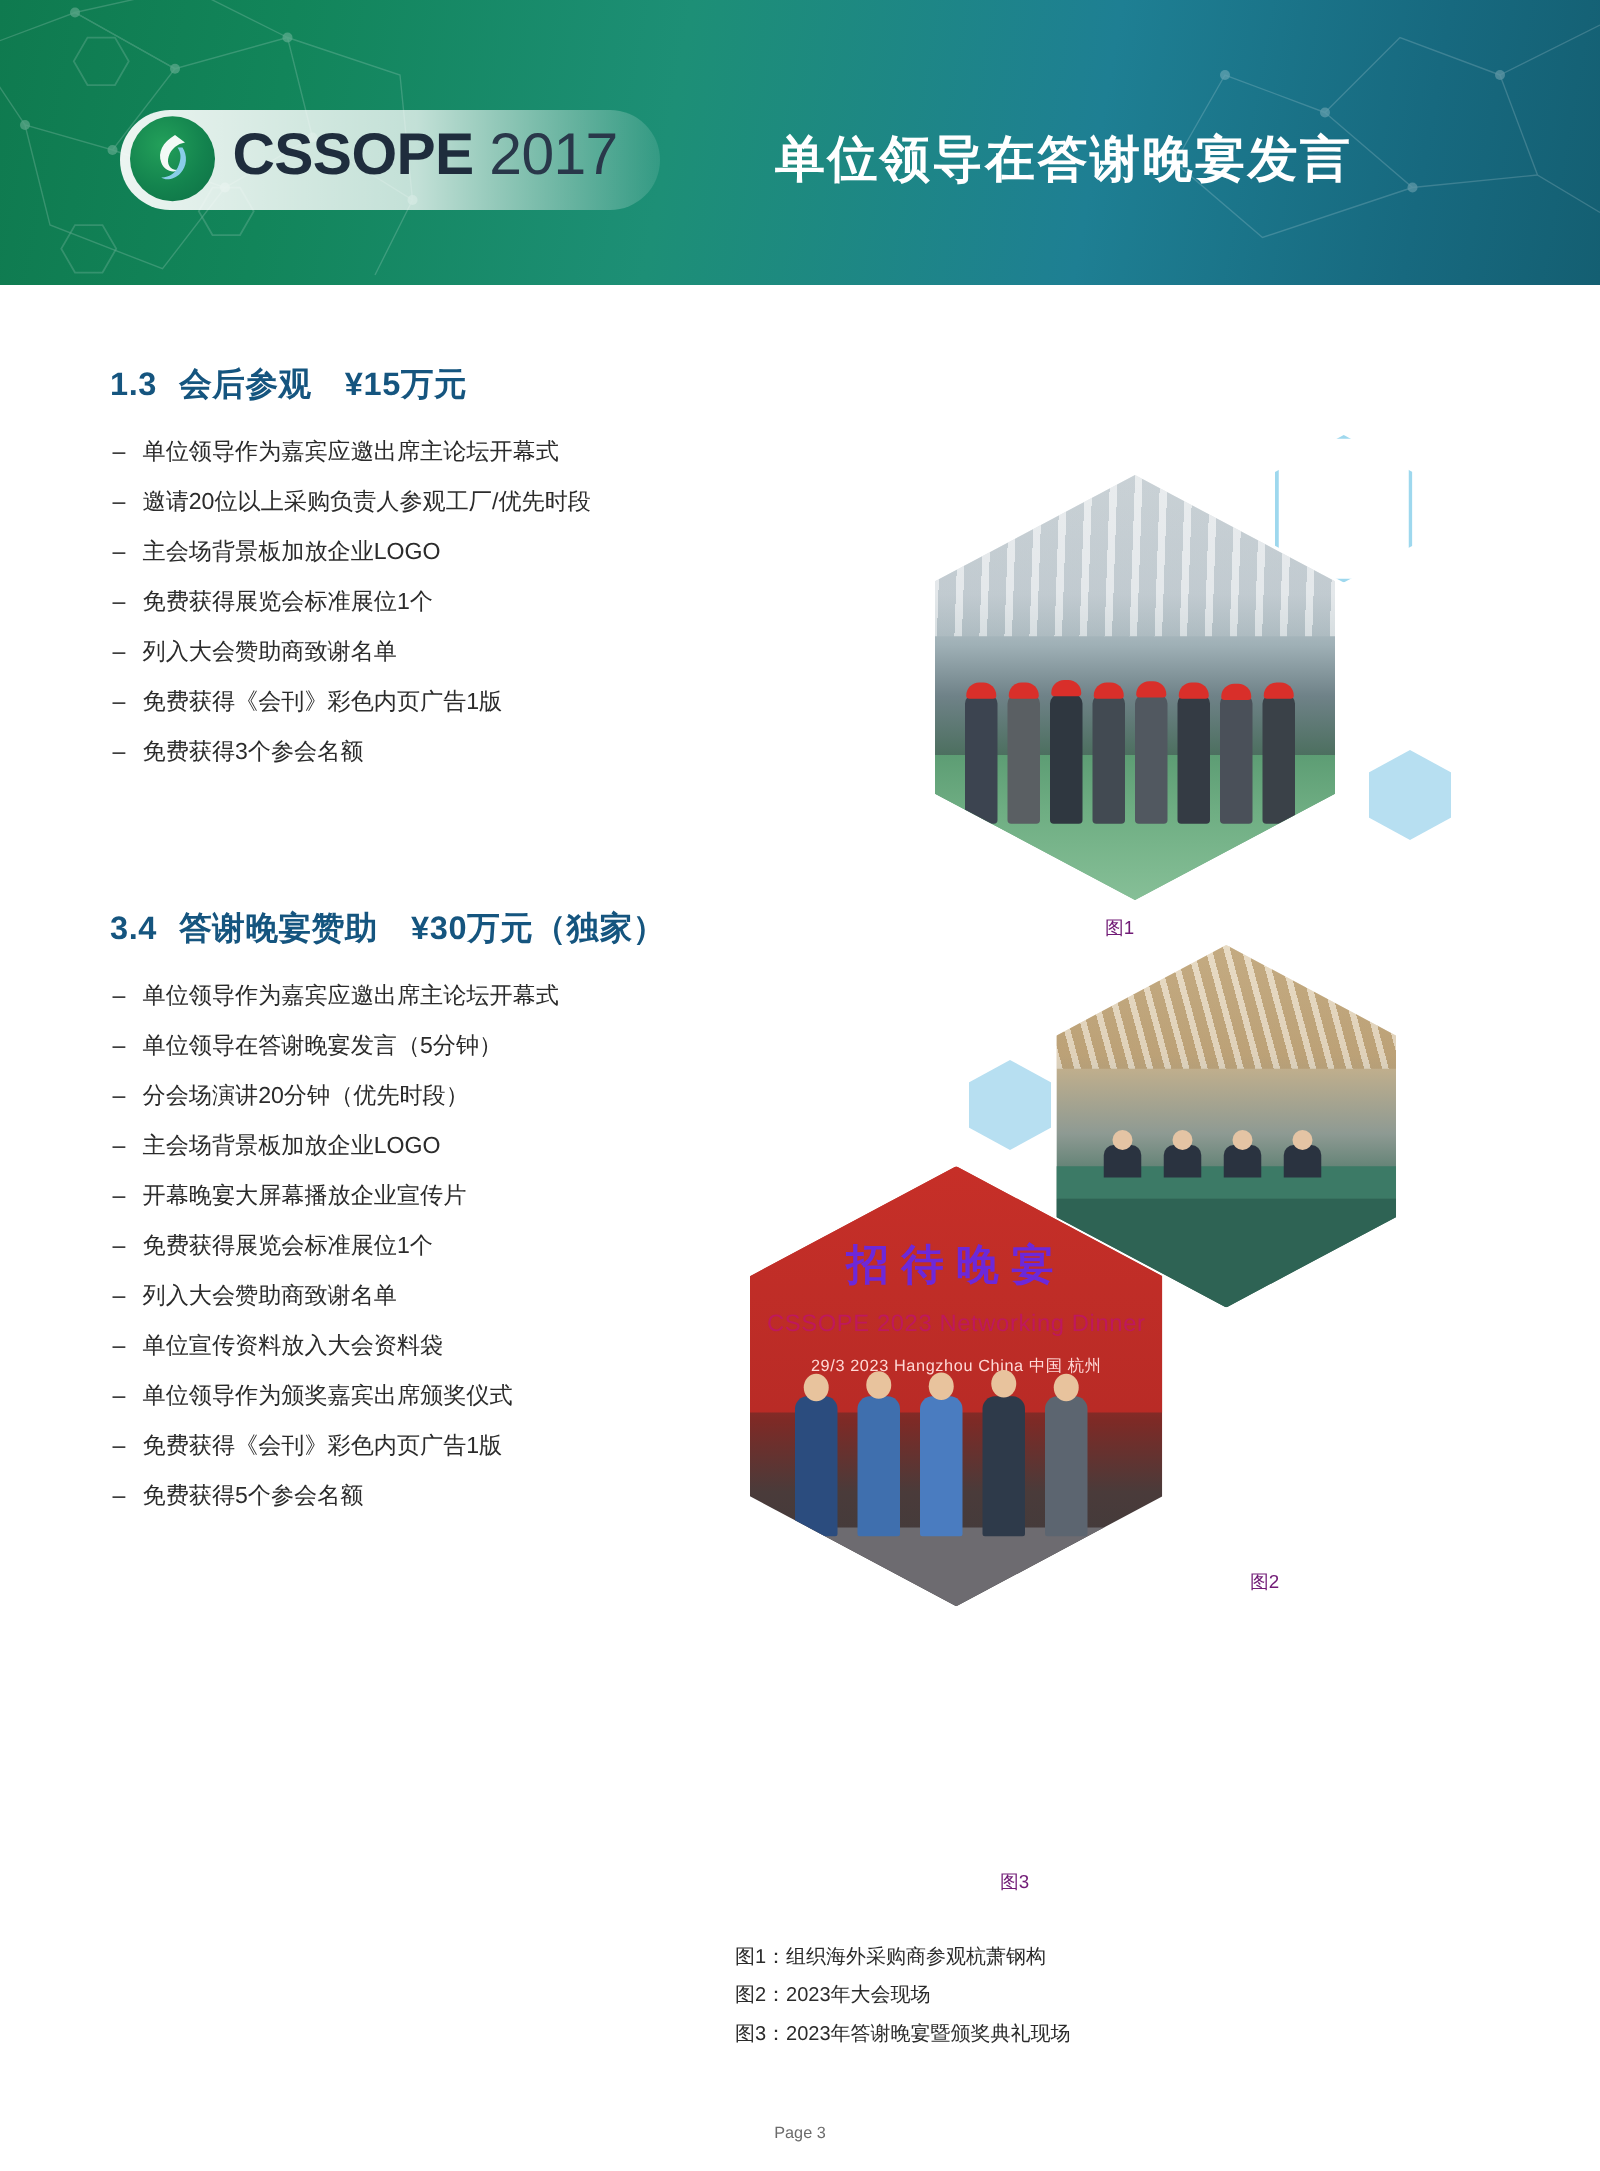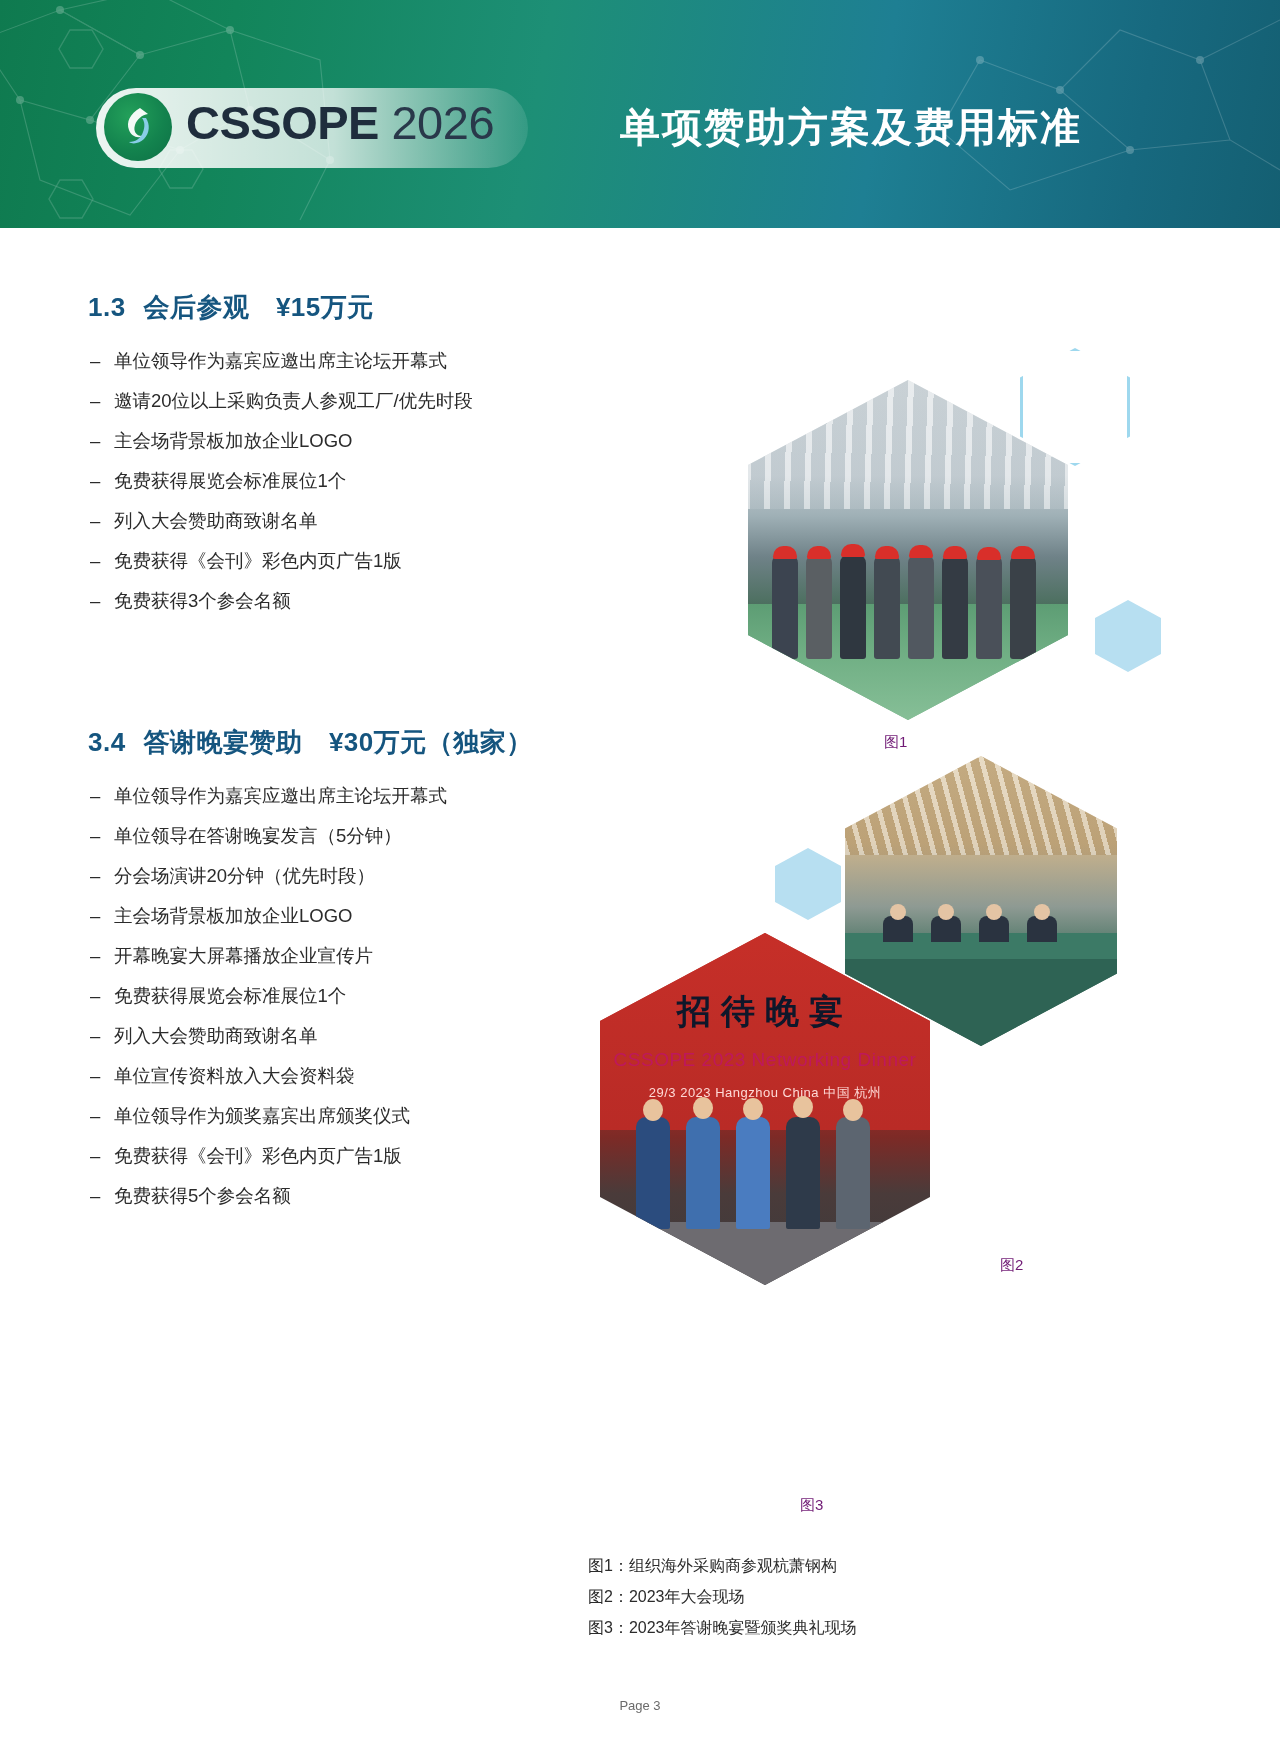--- a/index.html
+++ b/index.html
@@ -178,21 +178,21 @@
   .p2-head { position:absolute; width:16px; height:16px; border-radius:50%; background:#e4c4a4; }
   .p2-body { position:absolute; width:30px; height:26px; border-radius:8px 8px 0 0; background:#2a3340; }
 
   
   #photo3 { left: 600px; top: 705px; width: 330px; height: 352px; }
   .p3-bg { position:absolute; inset:0; background: linear-gradient(#c0392b 0%, #b5302a 38%, #7d2a26 58%, #4a3b3a 74%, #3a3a3c 100%); }
   .p3-banner {
     position:absolute; left:0; top:0; width:100%; height:56%;
     background: linear-gradient(#c62f28 0%, #b92b26 100%);
   }
-  .p3-b1 { position:absolute; width:100%; top:16%; text-align:center; color:#0f172a;
+  .p3-b1 { position:absolute; width:100%; top:16%; text-align:center; color:#6d28d9;
     font-size:34px; font-weight:bold; letter-spacing:10px; }
   .p3-b2 { position:absolute; width:100%; top:33%; text-align:center; color:#be185d;
     font-size:19px; letter-spacing:0.5px; }
   .p3-b3 { position:absolute; width:100%; top:43%; text-align:center; color:#ffd9d6;
     font-size:13px; letter-spacing:0.5px; }
   .p3-floor { position:absolute; left:0; bottom:0; width:100%; height:18%; background:#6d6b70; }
   .p3-person { position:absolute; bottom:16%; width:34px; height:112px; border-radius:10px 10px 2px 2px; }
   .p3-head { position:absolute; width:20px; height:22px; border-radius:50%; background:#e8c39d; }
 
   .fig-label {
@@ -264,23 +264,23 @@
 
   <div class="logo-plate"></div>
   <div class="logo-mark">
     <svg class="swoosh" viewBox="0 0 36 42">
       <path d="M20 2 C10 8, 6 16, 9 24 C11 30, 18 33, 22 30 C16 30, 13 25, 15 19 C17 13, 22 9, 28 8 Z" fill="#ffffff" opacity="0.95"></path>
       <path d="M26 12 C30 18, 30 27, 24 33 C20 37, 13 39, 9 36 C16 36, 21 32, 23 26 C25 21, 25 16, 22 12 Z" fill="#8fd1f0" opacity="0.95"></path>
     </svg>
   </div>
   <div class="logo-text">
     <span>CSSOPE</span>
-    <span class="yr">2026</span>
-  </div>
-  <div class="header-title">单项赞助方案及费用标准</div>
+    <span class="yr">2017</span>
+  </div>
+  <div class="header-title">单位领导在答谢晚宴发言</div>
 </div>
 
 <div class="content">
 
   <div class="section section-1">
     <h2 class="sec-title">
       <span class="num">1.3</span>
       <span>会后参观　¥15万元</span>
     </h2>
     <ul class="bullet-list">

